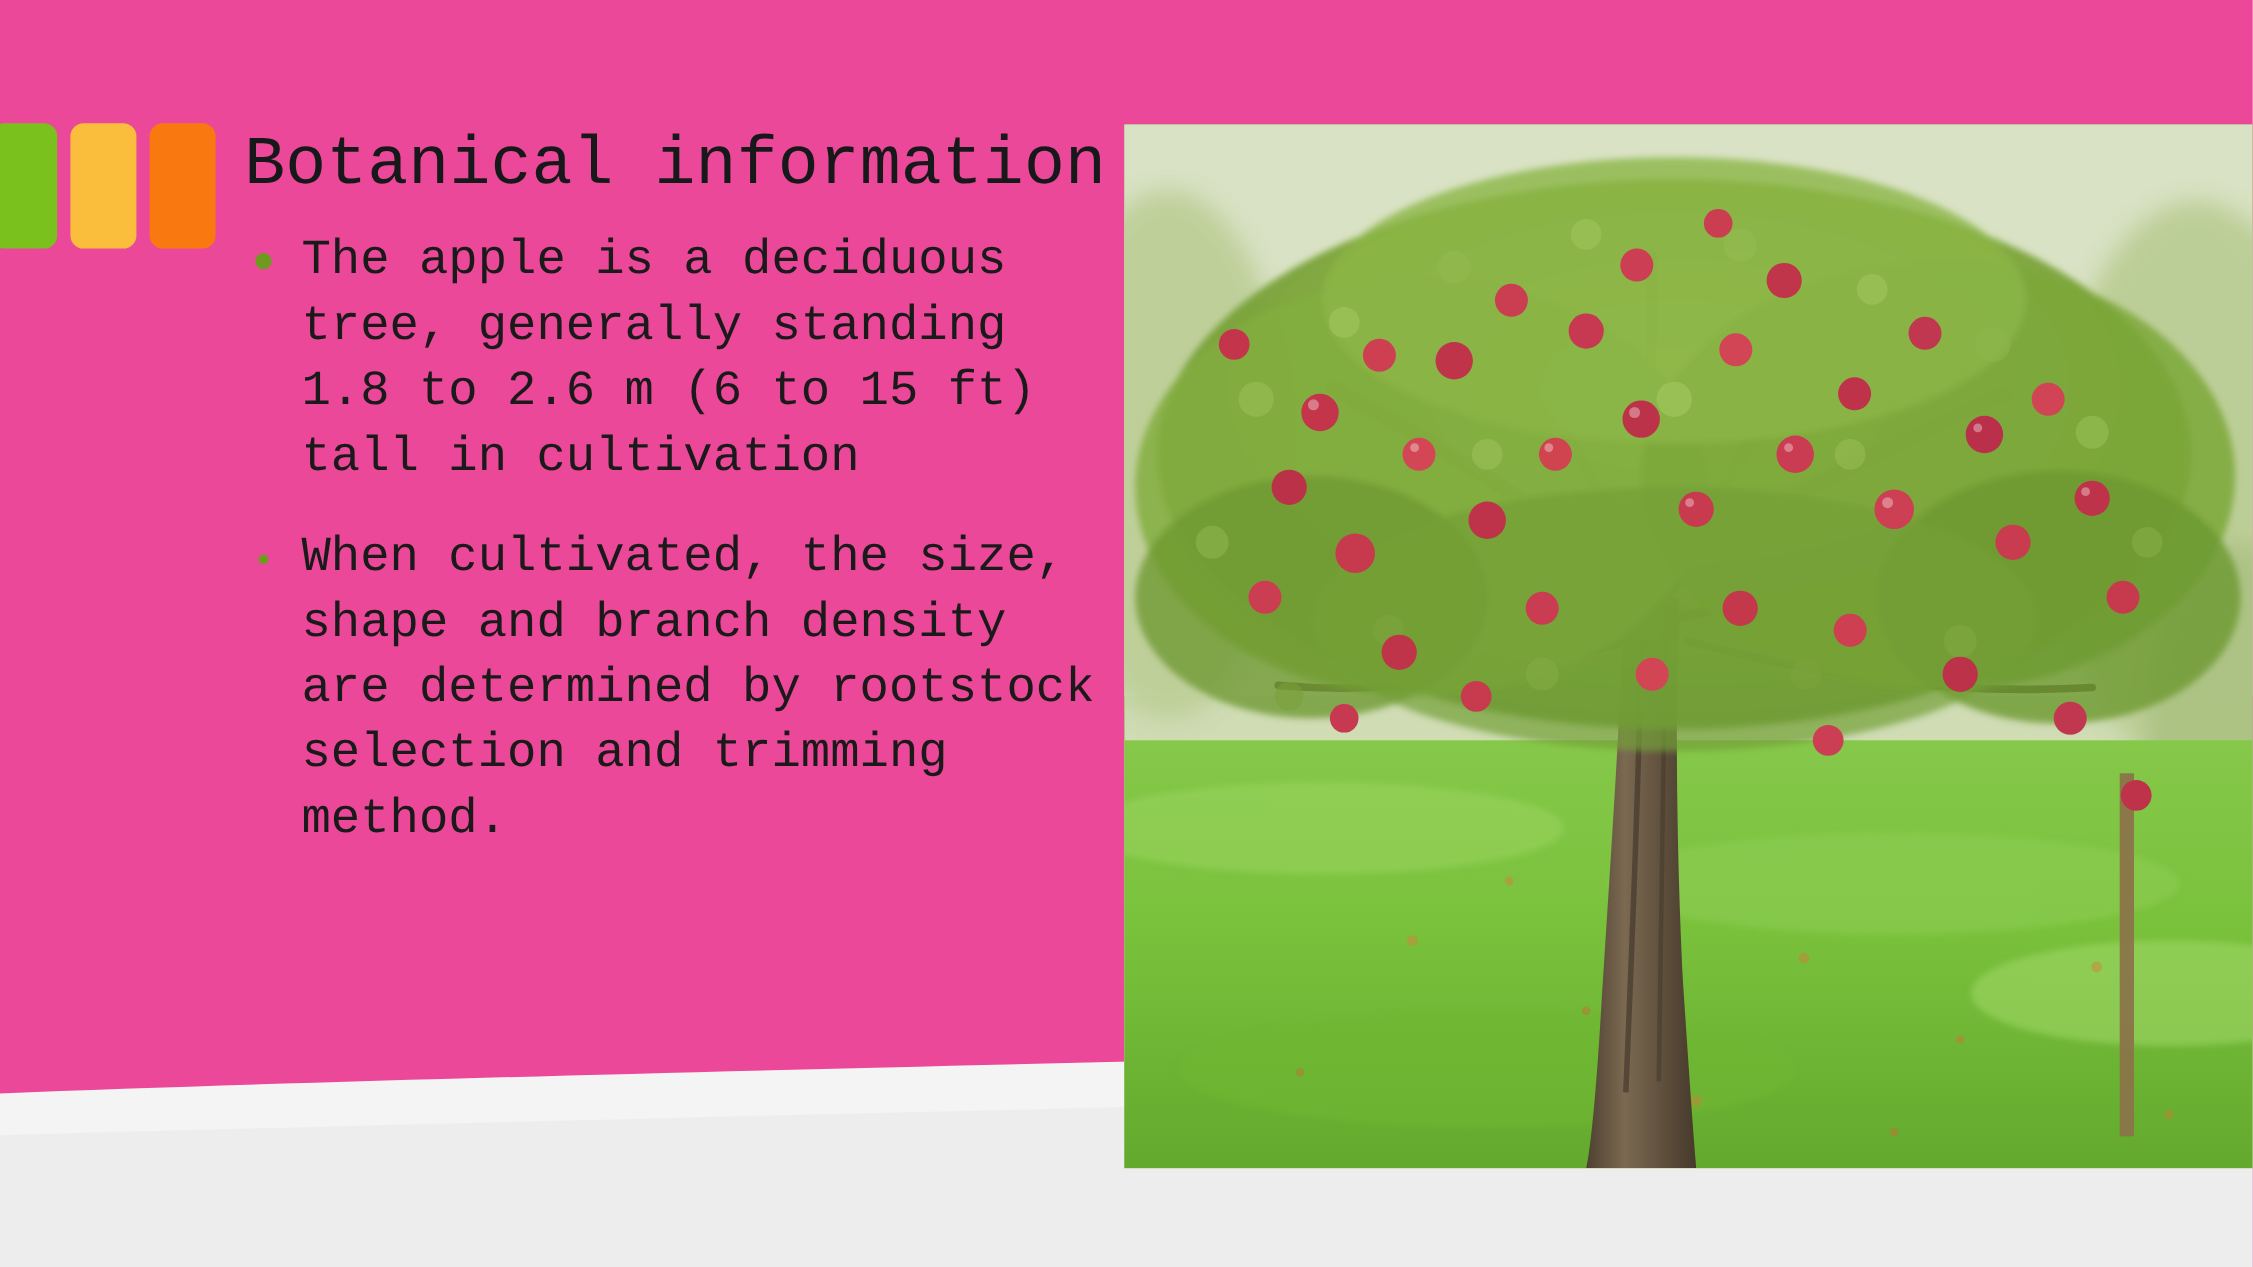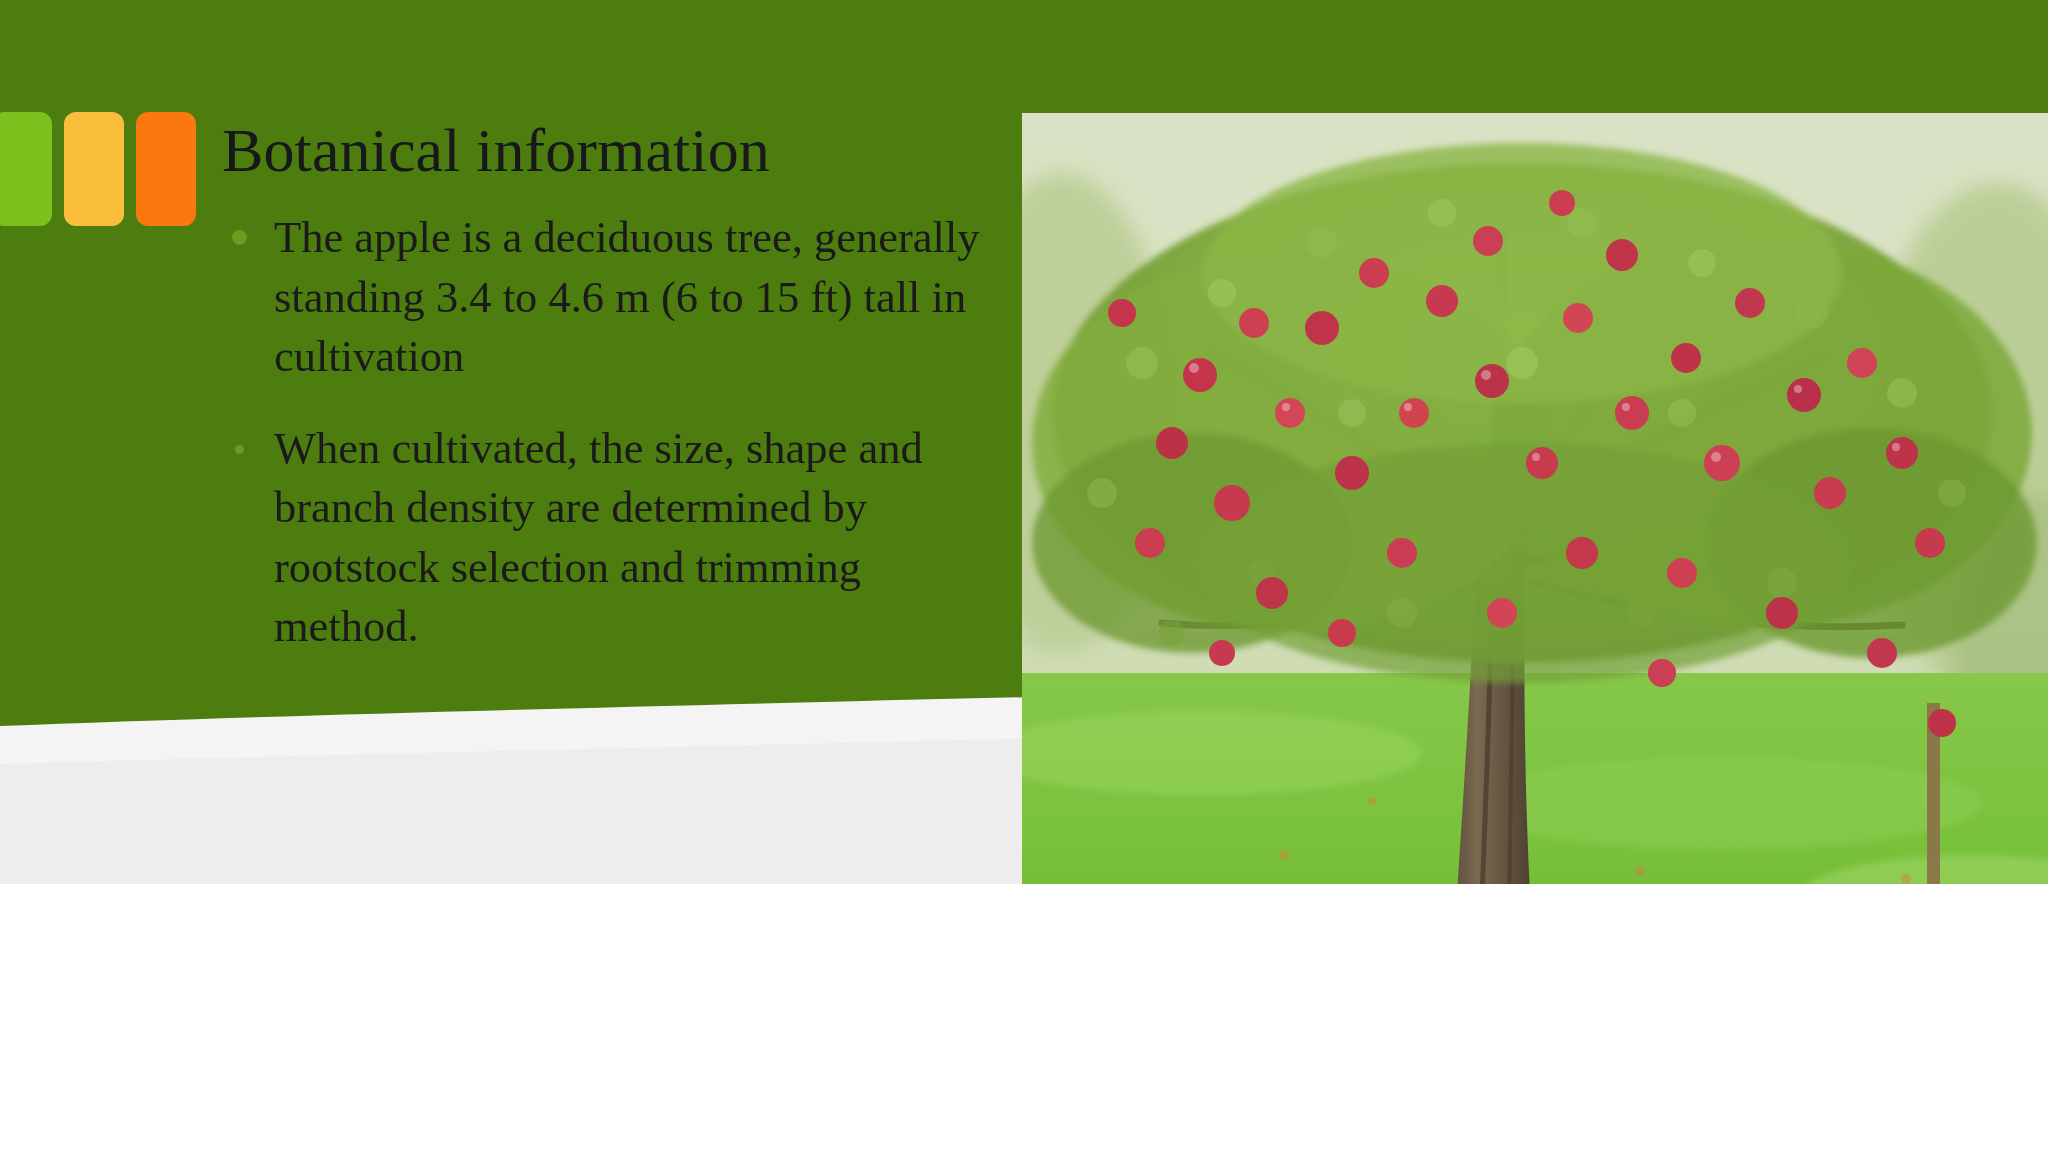--- a/index.html
+++ b/index.html
@@ -10,23 +10,24 @@
     width: 2048px;
     height: 1152px;
     overflow: hidden;
     background: #ffffff;
     font-family: "Liberation Serif", "DejaVu Serif", serif;
   }
 
   #slide {
     position: relative;
     width: 2048px;
-    height: 884px;
-    background: #4d7c0f;
+    height: 1152px;
+    background: #ec4899;
     overflow: hidden;
+    font-family: Liberation Mono, monospace;
   }
 
   
   .wave-wrap {
     position: absolute;
     left: 0;
     bottom: 0;
     width: 2048px;
     height: 250px;
     pointer-events: none;
@@ -122,21 +123,21 @@
   </div>
 
   <div class="text-col">
 
     <h1 class="slide-title">Botanical information</h1>
 
     <ul class="bullet-list">
 
       <li class="bullet-item">
         <span class="bullet-dot lg"></span>
-        <span class="bullet-text">The apple is a deciduous tree, generally standing 3.4 to 4.6 m (6 to 15 ft) tall in cultivation</span>
+        <span class="bullet-text">The apple is a deciduous tree, generally standing 1.8 to 2.6 m (6 to 15 ft) tall in cultivation</span>
       </li>
 
       <li class="bullet-item">
         <span class="bullet-dot sm"></span>
         <span class="bullet-text"> When cultivated, the size, shape and branch density are determined by rootstock selection and trimming method.</span>
       </li>
 
     </ul>
   </div>
 

